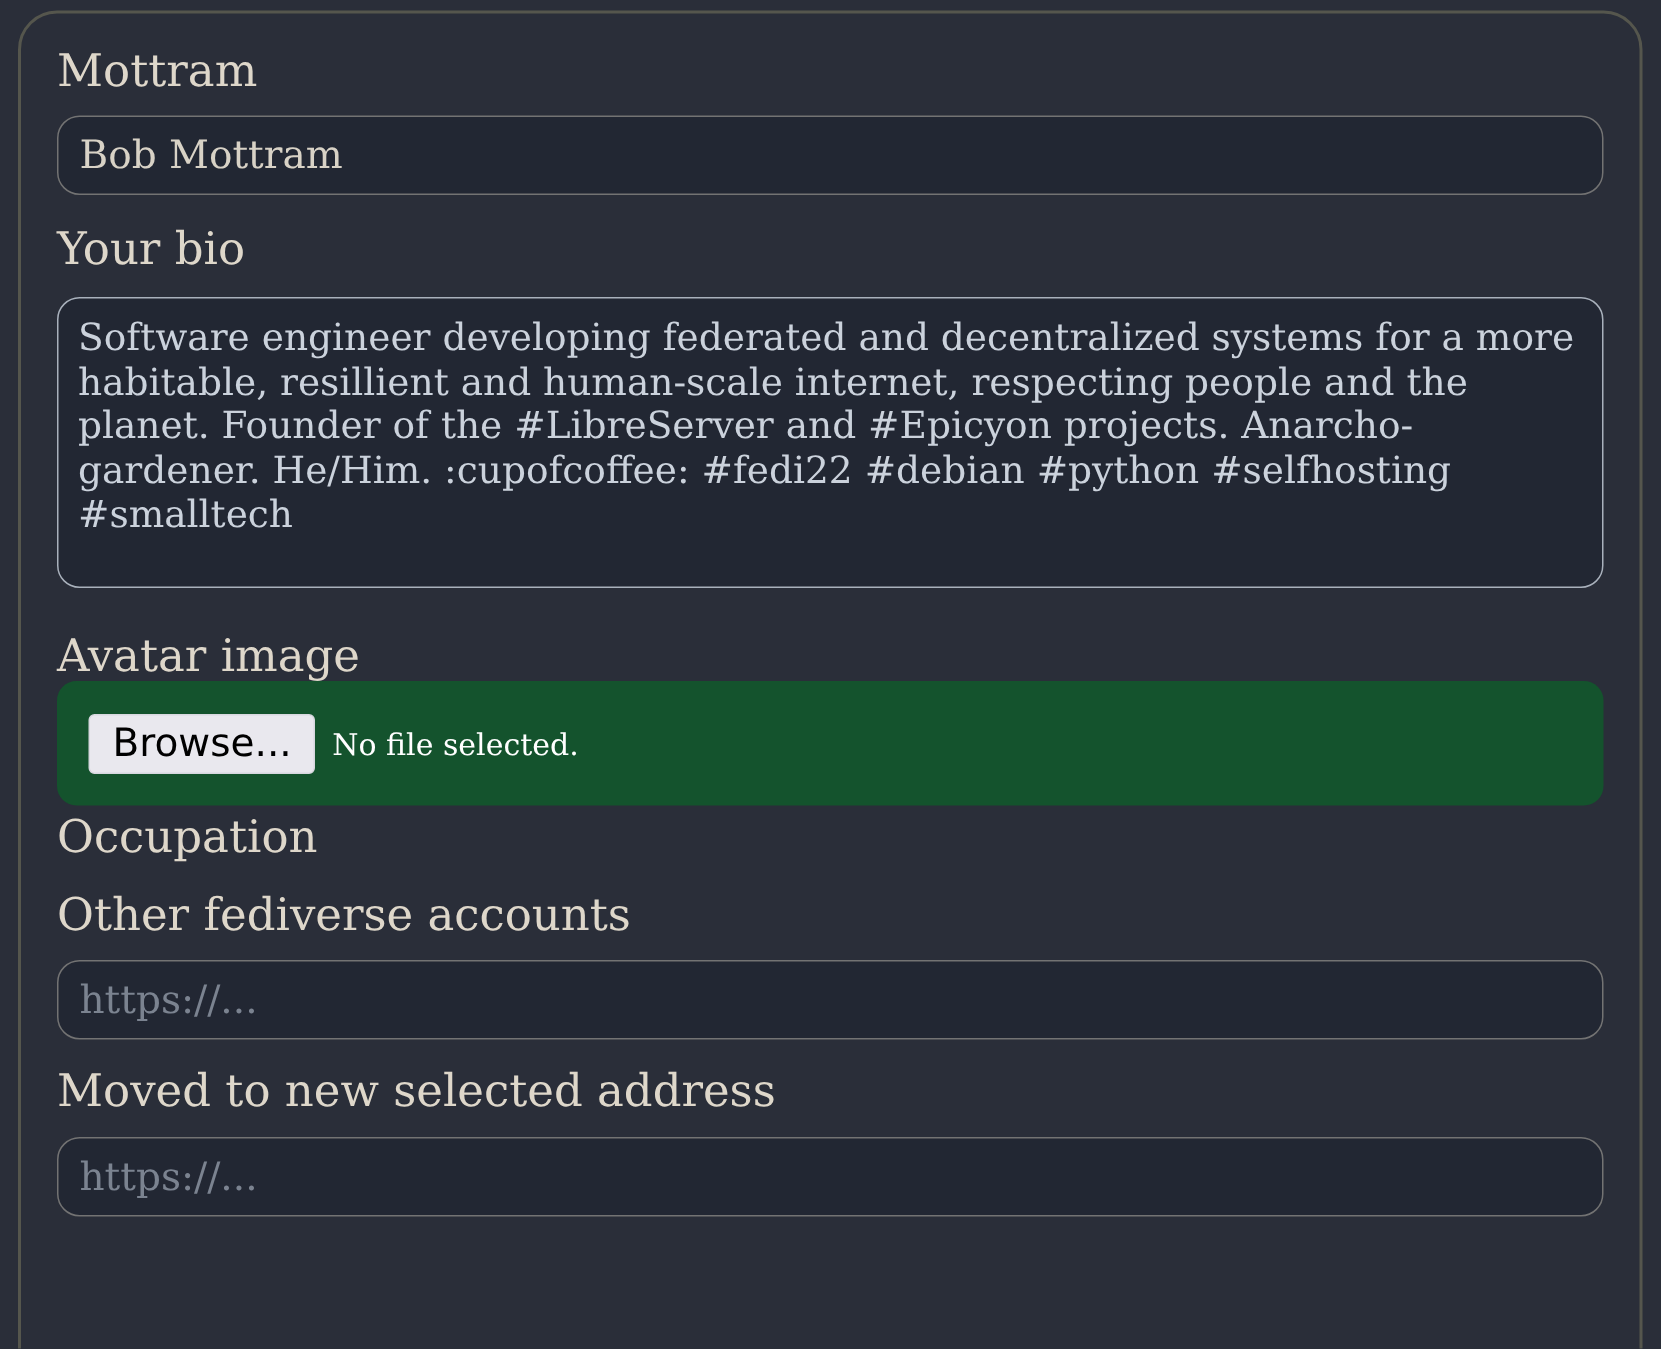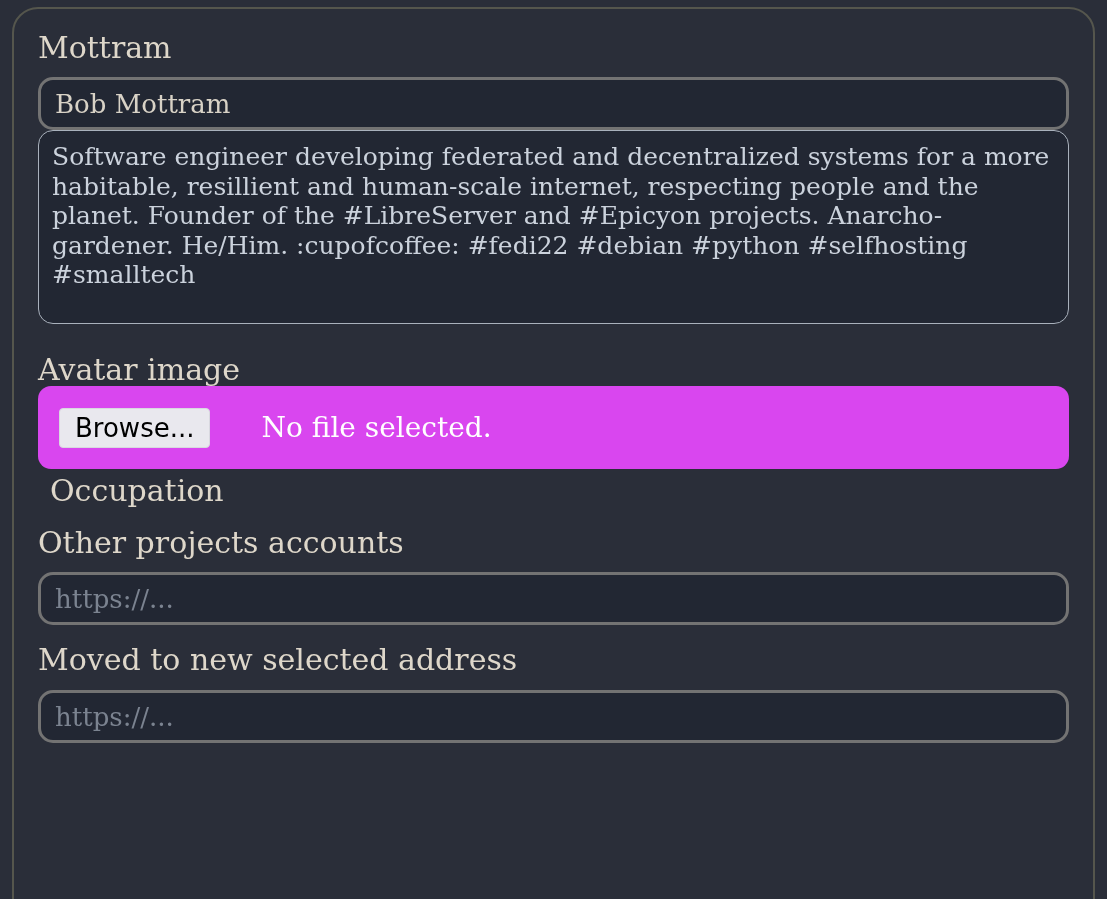--- a/index.html
+++ b/index.html
@@ -32,30 +32,30 @@
     display: block;
     font-size: 30px;
     line-height: 31px;
     color: #ded7ca;
     font-weight: normal;
   }
 
   .lbl-nickname { margin-top: 23px; margin-bottom: 14px; }
   .lbl-bio      { margin-top: 21px; margin-bottom: 16px; }
   .lbl-avatar   { margin-top: 30px; margin-bottom: 1px; }
-  .lbl-occupation { margin-top: 6px;  margin-bottom: 14px; margin-left: 12px; }
+  .lbl-occupation { margin-top: 6px;  margin-bottom: 14px; }
   .lbl-other    { margin-top: 21px; margin-bottom: 14px; }
   .lbl-moved    { margin-top: 19px; margin-bottom: 15px; }
 
   .text-input {
     display: block;
     width: 100%;
     height: 53px;
     background: #222733;
-    border: 3px solid #737373;
+    border: 1px solid #737373;
     border-radius: 15px;
     color: #d8d2c6;
     font-family: "DejaVu Serif", "Liberation Serif", serif;
     font-size: 26px;
     padding: 0 14px;
     outline: none;
   }
 
   .text-input::placeholder {
     color: #7b8390;
@@ -75,65 +75,65 @@
     line-height: 29.5px;
     padding: 11px 13px;
     resize: none;
     outline: none;
     overflow: hidden;
   }
 
   .filebox {
     width: 100%;
     height: 83px;
-    background: #d946ef;
+    background: #14532d;
     border-radius: 13px;
     display: flex;
     align-items: center;
     padding-left: 21px;
     cursor: default;
-    gap: 40px;
   }
 
   .browse-btn {
     font-family: "DejaVu Sans", "Liberation Sans", sans-serif;
     font-size: 26px;
     color: #000000;
     background: #e9e8ee;
     border: 1px solid #d8d8df;
     border-radius: 4px;
     height: 40px;
     padding: 0 15px;
     line-height: 38px;
   }
 
   .file-status {
     color: #ffffff;
-    font-size: 28px;
+    font-size: 20px;
     margin-left: 11px;
     white-space: nowrap;
   }
 </style>
 </head>
 <body>
 
 <form class="panel">
 
   <label class="field-label lbl-nickname">Mottram</label>
   <input type="text" class="text-input" value="Bob Mottram" style="">
 
+  <label class="field-label lbl-bio">Your bio</label>
   <textarea class="bio-input" spellcheck="false" style="">Software engineer developing federated and decentralized systems for a more habitable, resillient and human-scale internet, respecting people and the planet. Founder of the #LibreServer and #Epicyon projects. Anarcho-gardener. He/Him. :cupofcoffee: #fedi22 #debian #python #selfhosting #smalltech</textarea>
 
   <label class="field-label lbl-avatar">Avatar image</label>
   <div class="filebox">
     <span class="browse-btn">Browse...</span>
     <span class="file-status">No file selected.</span>
   </div>
 
   <label class="field-label lbl-occupation">Occupation</label>
 
-  <label class="field-label lbl-other">Other projects accounts</label>
+  <label class="field-label lbl-other">Other fediverse accounts</label>
   <input type="text" class="text-input" placeholder="https://..." style="">
 
   <label class="field-label lbl-moved">Moved to new selected address</label>
   <input type="text" class="text-input" placeholder="https://..." style="">
 
 </form>
 
 </body></html>

